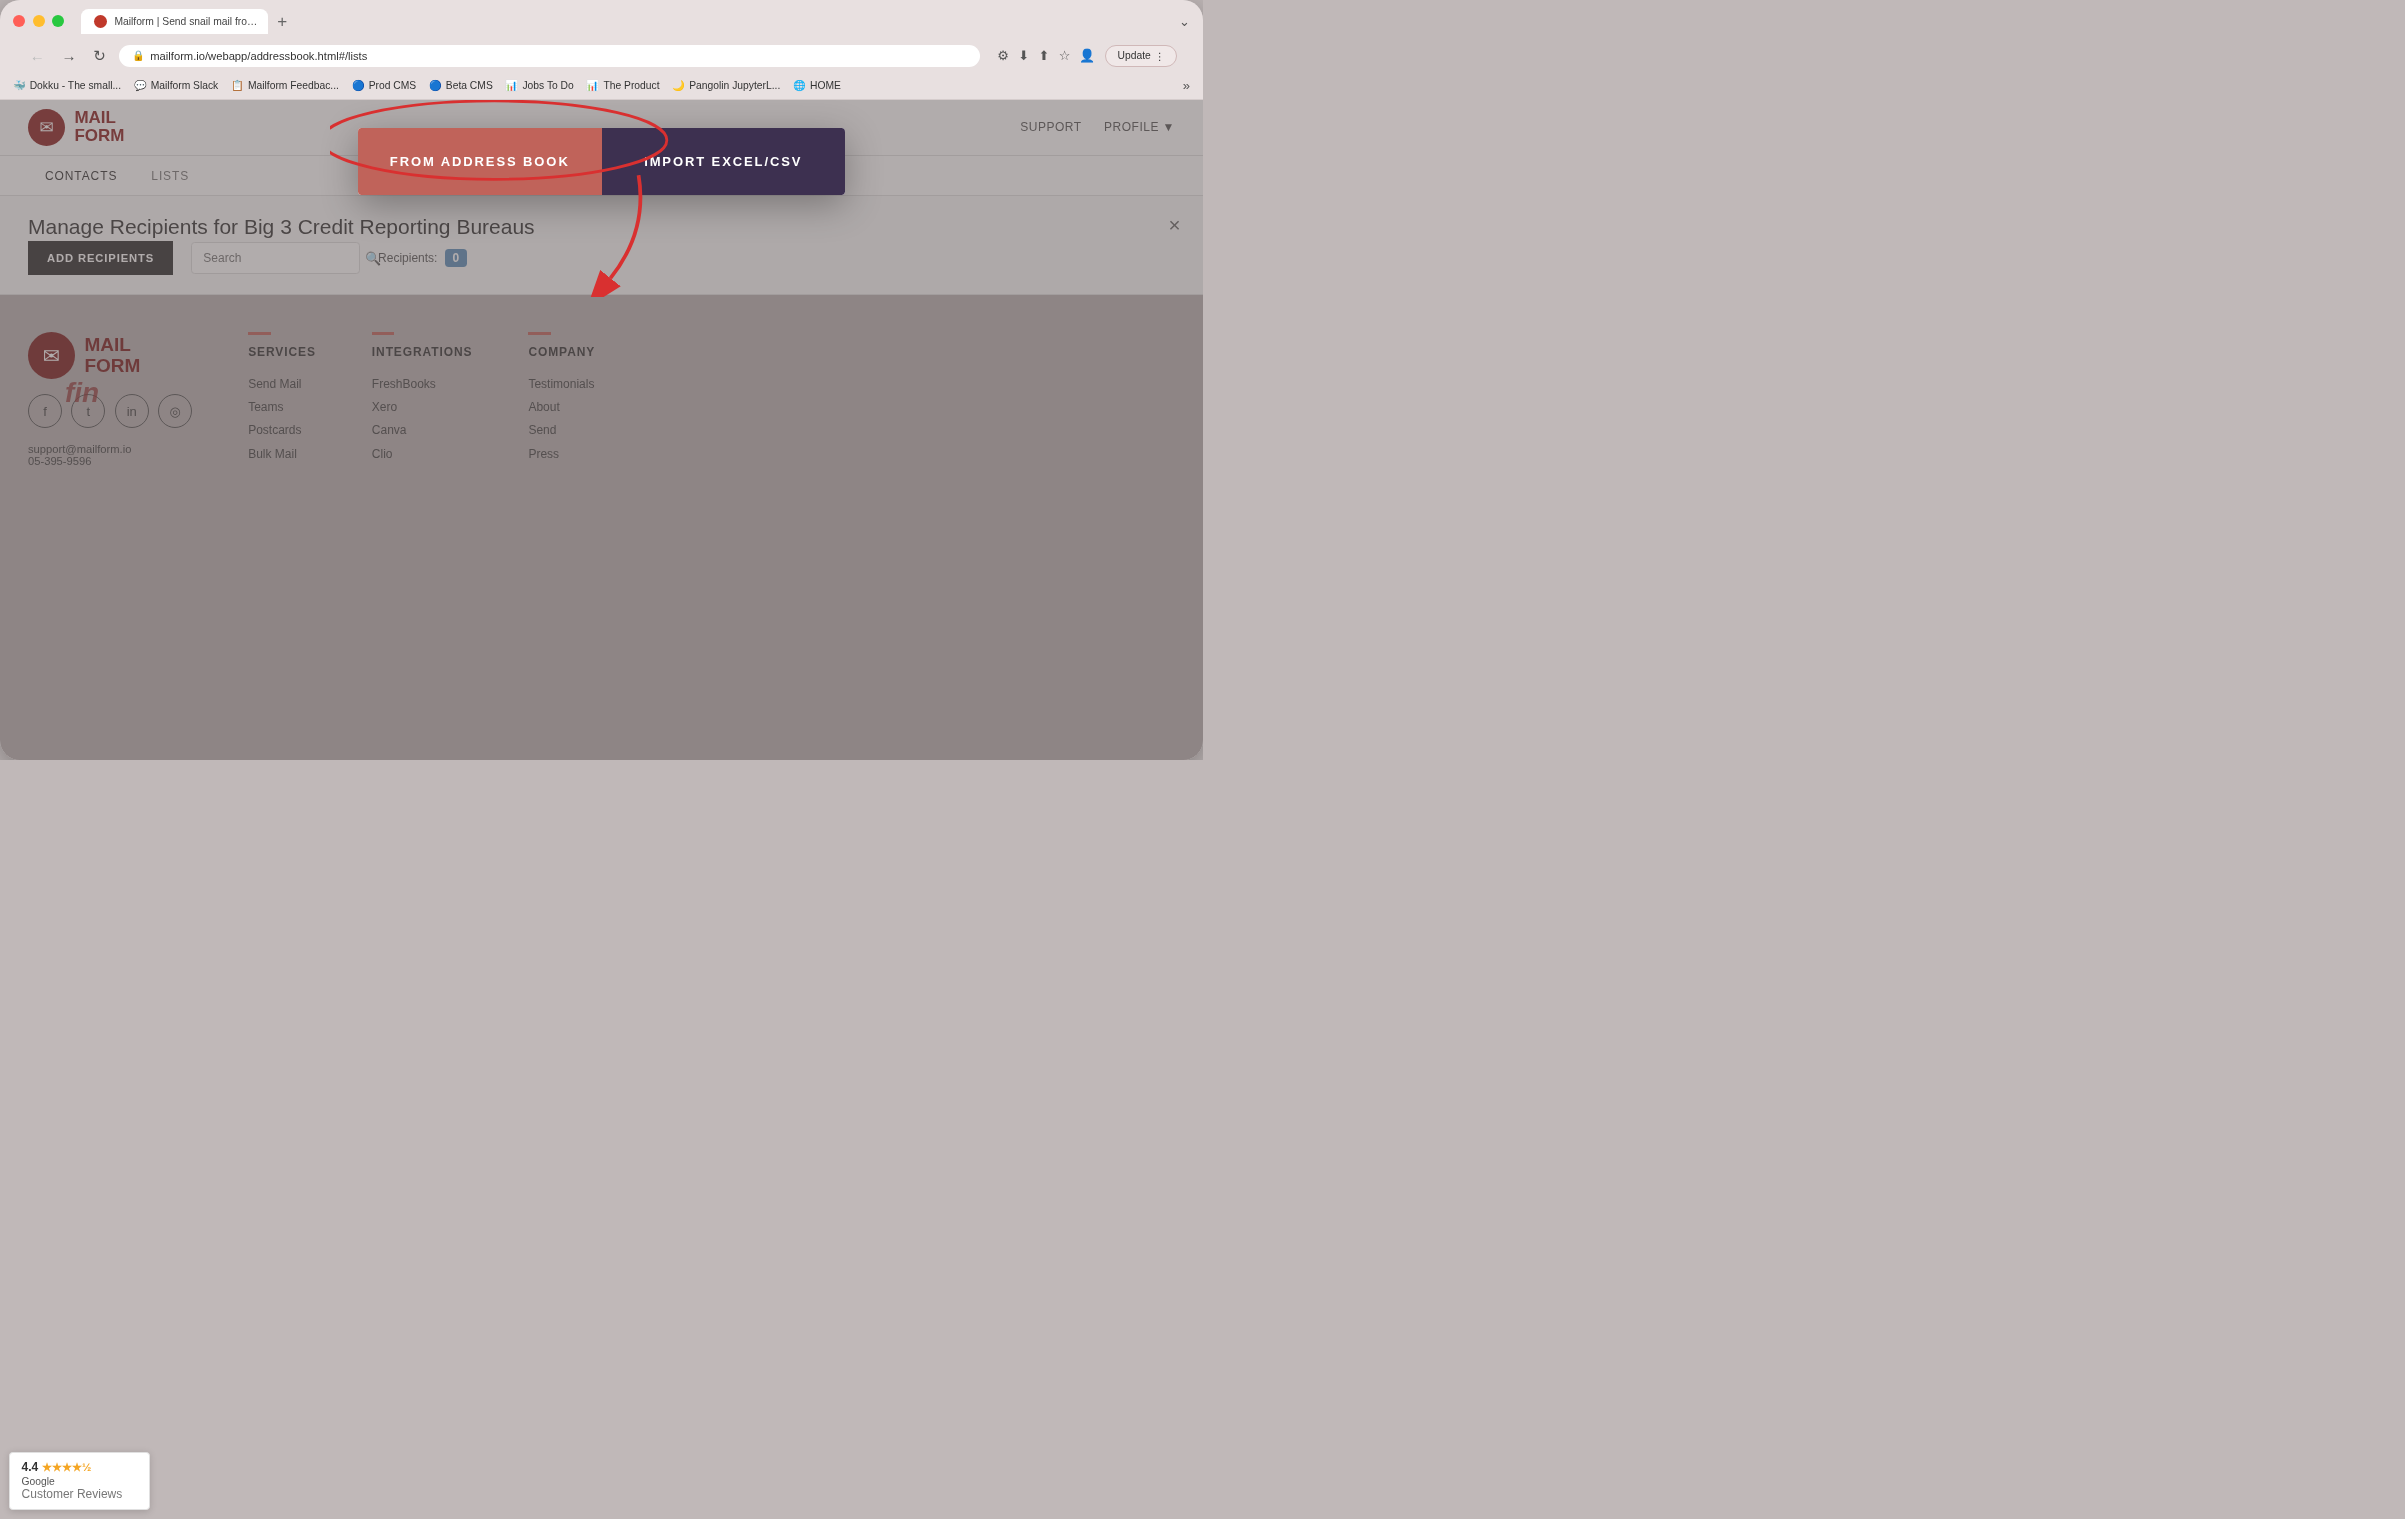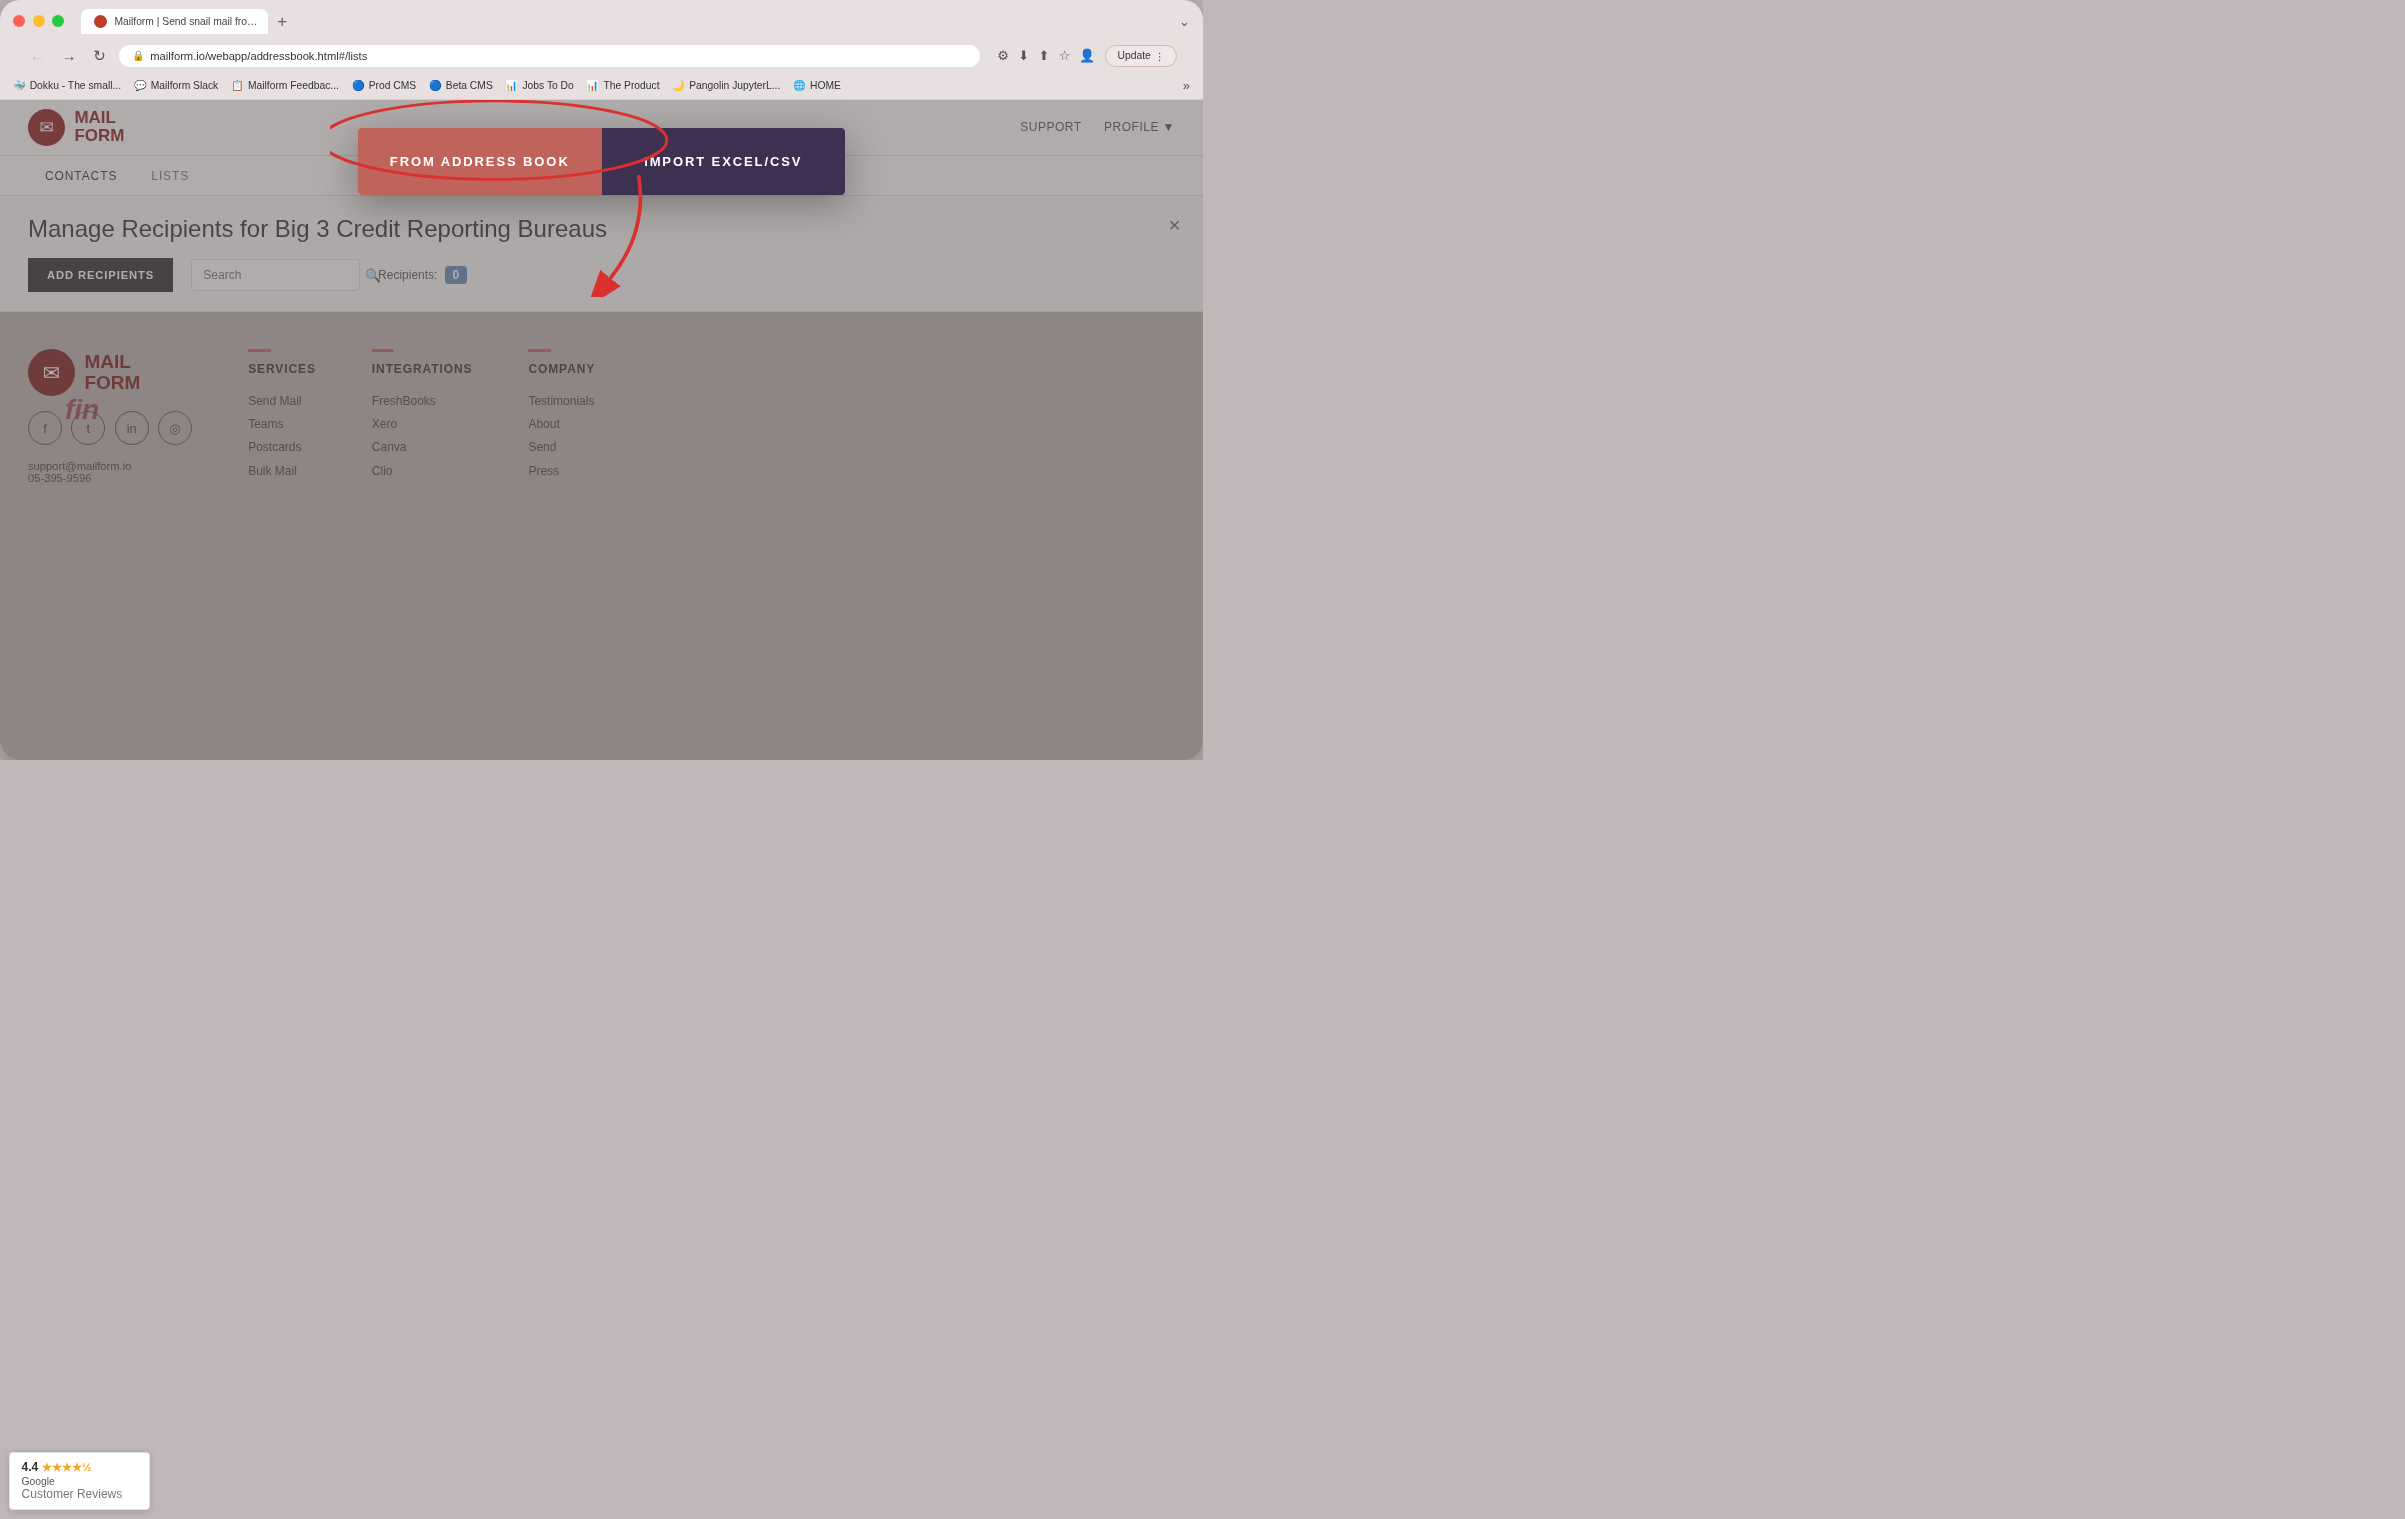--- a/index.html
+++ b/index.html
@@ -58,21 +58,21 @@
     .sub-tab.active { color: #333; border-bottom-color: #555; text-align: right; }
 
     
     .modal-overlay { position: absolute; top: 0; left: 0; right: 0; bottom: 0; background: rgba(100,90,90,0.5); z-index: 10; display: flex; align-items: flex-start; justify-content: center; }
     .modal-box { background: #fff; margin-top: 19px; border-radius: 3.7px; overflow: hidden; box-shadow: 0 9.4px 37px rgba(0,0,0,0.3); display: flex; width: 487px; }
     .modal-btn-from { flex: 1; background: #c0635a; color: #fff; padding: 26px 19px; font-size: 13px; font-weight: 700; letter-spacing: 1.9px; text-align: center; cursor: pointer; border: none; display: flex; align-items: center; justify-content: center; }
     .modal-btn-import { flex: 1; background: #3d3050; color: #fff; padding: 10px 19px; font-size: 13px; font-weight: 700; letter-spacing: 1.9px; text-align: center; cursor: pointer; border: none; display: flex; align-items: center; justify-content: center; }
 
     
     .manage-section { background: #f8f8f8; margin: 0; padding: 19px 28px; border-bottom: 0.9px solid #e0e0e0; position: relative; }
-    .manage-title { font-size: 24px; color: #333; margin-bottom: 15px; }
+    .manage-title { font-size: 21px; color: #333; margin-bottom: 2px; }
     .manage-close { position: absolute; top: 17px; right: 22.5px; font-size: 20.6px; color: #666; cursor: pointer; }
     .manage-toolbar { display: flex; align-items: center; gap: 18px; }
     .add-recipients-btn { background: #2d2d2d; color: #fff; padding: 11.2px 19px; font-size: 11.2px; font-weight: 700; letter-spacing: 0.9px; border: none; cursor: pointer; }
     .search-box { display: flex; align-items: center; background: #fff; border: 0.9px solid #ddd; border-radius: 3.7px; padding: 7.5px 11.2px; gap: 7.5px; width: 169px; }
     .search-input { border: none; outline: none; font-size: 12px; color: #777; flex: 1; background: transparent; }
     .search-icon-span { color: #777; font-size: 13px; }
     .recipients-badge { display: flex; align-items: center; gap: 7.5px; font-size: 12px; color: #555; }
     .badge-count { background: #5b8db8; color: #fff; border-radius: 3.7px; padding: 1.9px 7.5px; font-size: 12px; font-weight: 700; }
 
     

